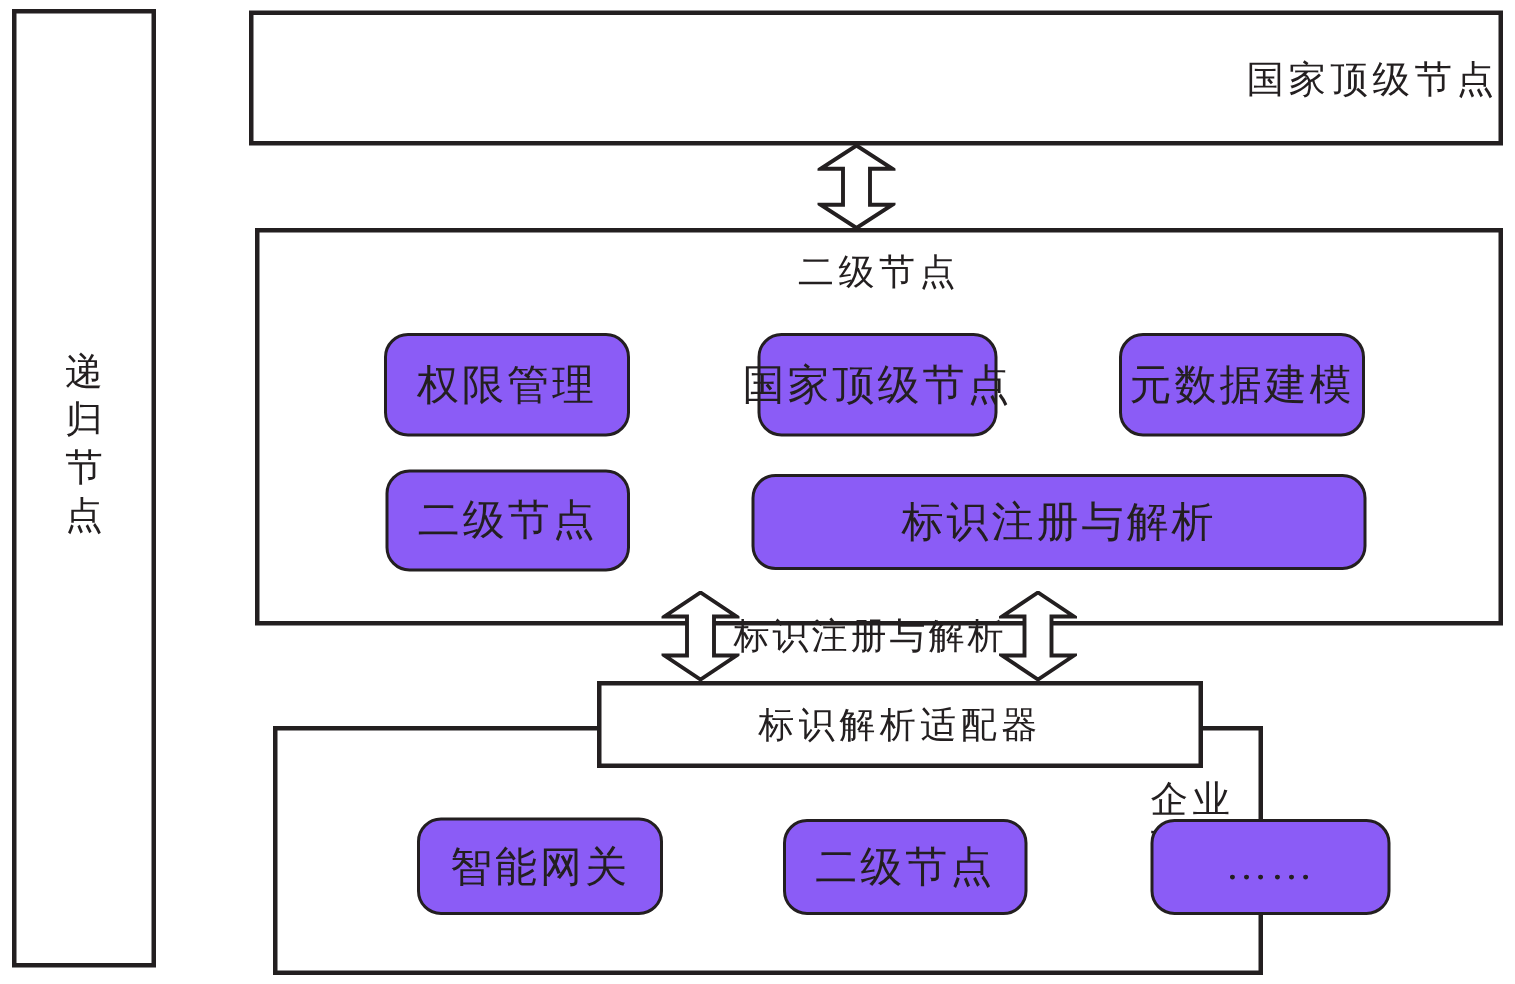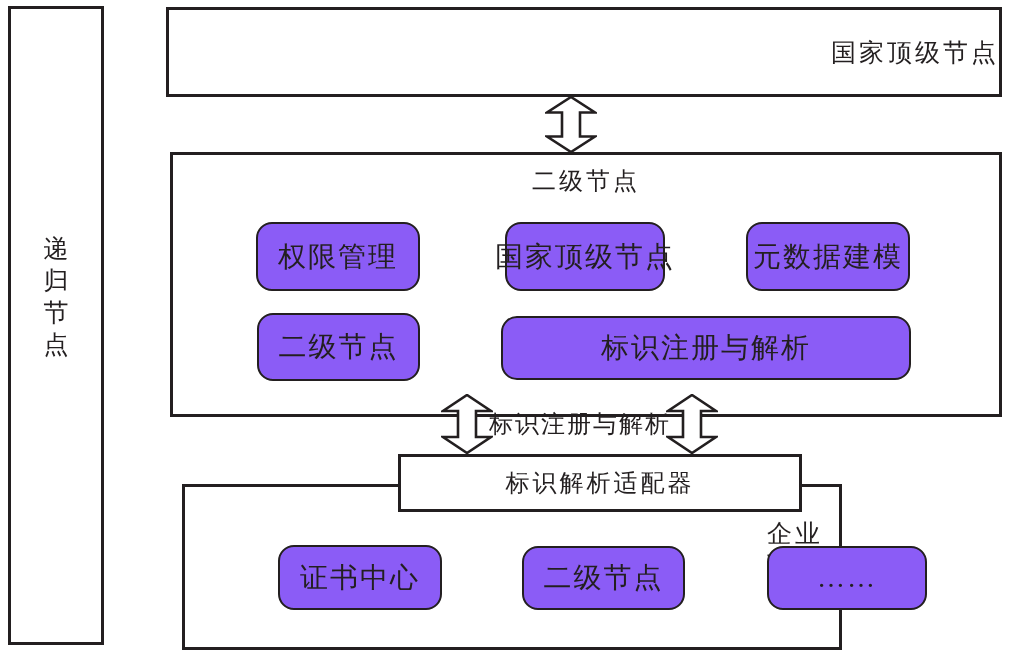--- a/index.html
+++ b/index.html
@@ -90,18 +90,18 @@
 
   <div class="box" id="adapter-box">
     <span>标识解析适配器</span>
   </div>
 
   <div class="box" id="bottom-box">
     <div id="enterprise-label">
       <div>企业</div>
       <div>节点</div>
     </div>
-    <div class="rbox" style="left:93px;  top:58px; width:164px; height:65px;">证书中心</div>
+    <div class="rbox" style="left:93px;  top:58px; width:164px; height:65px;">智能网关</div>
     <div class="rbox" style="left:337px; top:59px; width:163px; height:64px;">二级节点</div>
     <div class="rbox" style="left:582px; top:59px; width:160px; height:64px;">……</div>
   </div>
 
 </div>
 
 </body></html>

